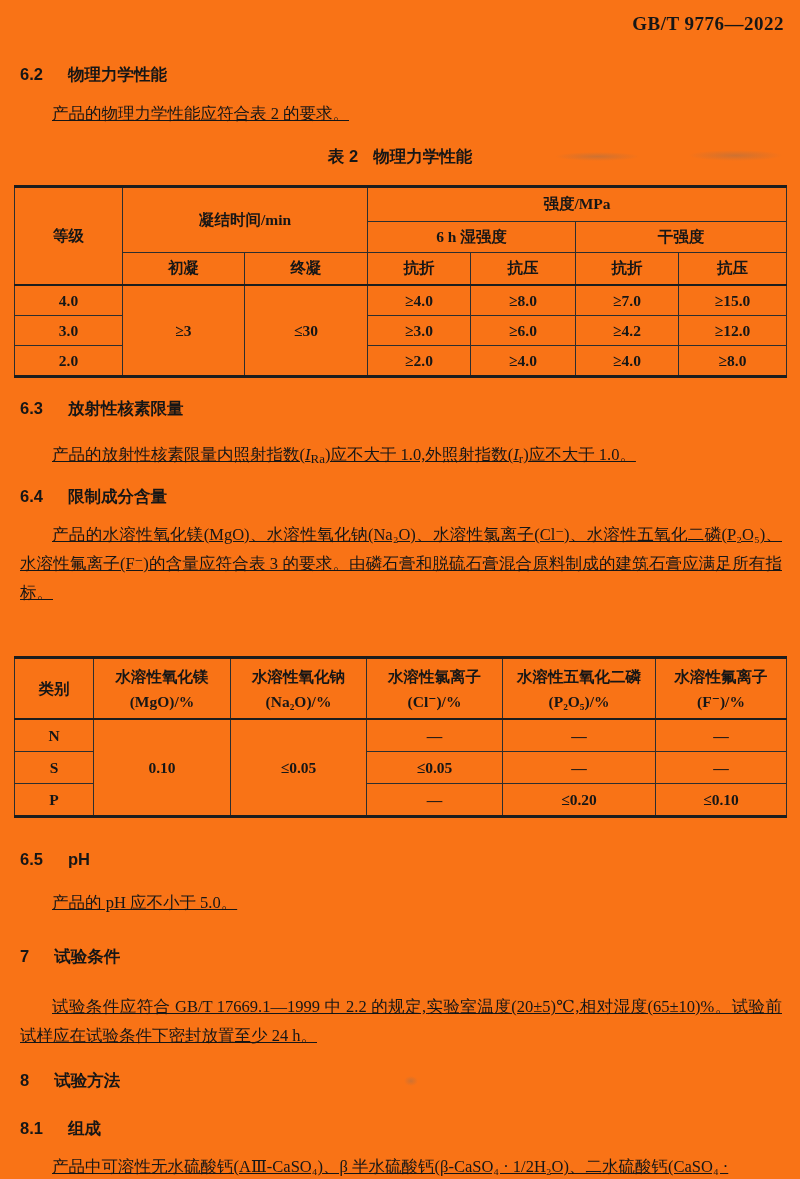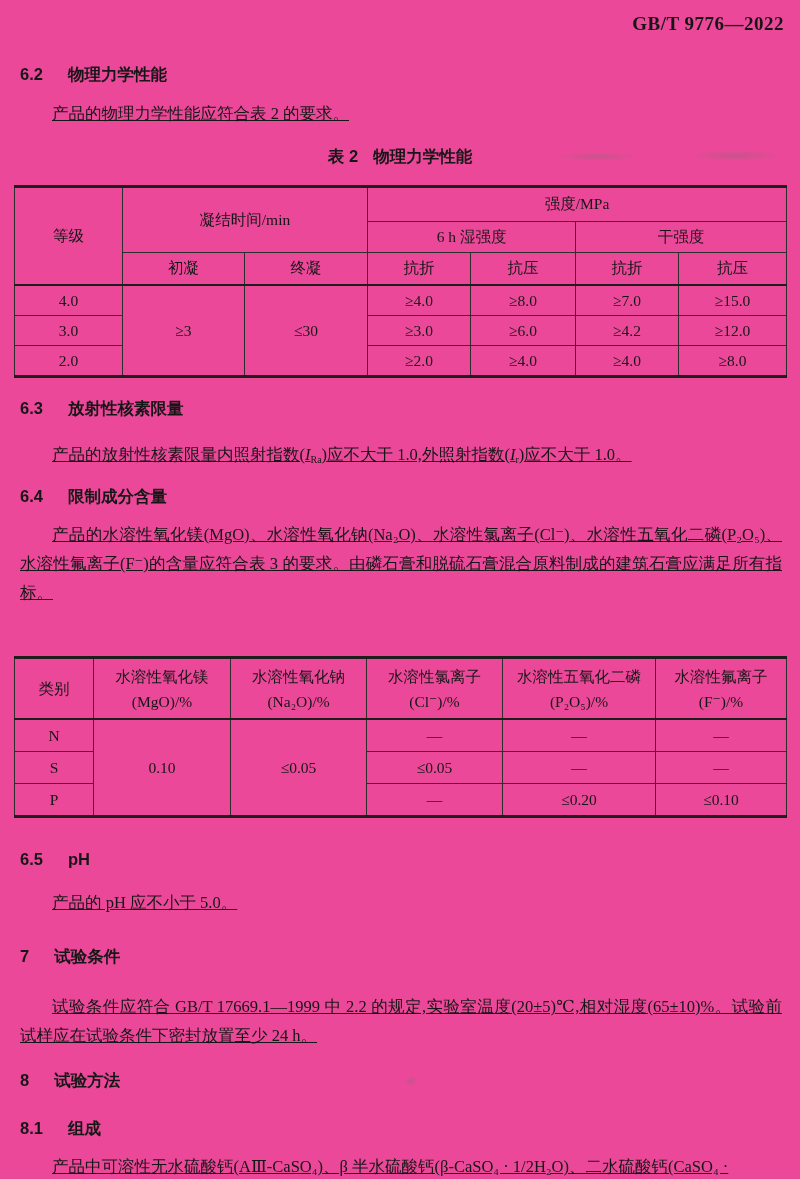--- a/index.html
+++ b/index.html
@@ -1,20 +1,20 @@
 <!DOCTYPE html>
 <html><head>
 <meta charset="utf-8">
 <style>
   html, body { margin: 0; padding: 0; background: #fdfdfb; }
   .page {
     position: relative;
     width: 800px;
     height: 1179px;
-    background: #ec4899;
+    background: #f97316;
     overflow: hidden;
     font-family: "Liberation Serif", "DejaVu Serif", serif;
     color: #161616;
   }
 
   .code {
     position: absolute;
     top: 13px;
     right: 16px;
     font-size: 19px;
@@ -62,39 +62,39 @@
     width: 772px;
     border-collapse: collapse;
     table-layout: fixed;
     font-size: 15.5px;
     background: transparent;
   }
   table.gbtable th, table.gbtable td {
     border: 1px solid #2e2e2e;
     text-align: center;
     vertical-align: middle;
-    font-weight: normal;
+    font-weight: bold;
     padding: 0;
     overflow: hidden;
   }
   table.gbtable { border: 1.5px solid #222; }
   table.gbtable::after { content: none; }
   .bt { border-top: 3px solid #1d1d1d !important; }
   .bb { border-bottom: 3px solid #1d1d1d !important; }
   .hb { border-bottom: 2.5px solid #1d1d1d !important; }
 
   tr.t2-h1 th { height: 33px; }
   tr.t2-h2 th { height: 30px; }
   tr.t2-h3 th { height: 31px; }
   tr.t2-d  td { height: 29px; }
   tr.t3-h  th { height: 59px; line-height: 25px; }
   tr.t3-d  td { height: 31px; }
 
   .ital { font-style: italic; font-family: "Liberation Serif", "DejaVu Serif", serif; }
-  sub.ssub { font-size: 10px; vertical-align: -3px; }
+  sub.ssub { font-size: 13px; vertical-align: -3px; }
 
   .smudge {
     position: absolute;
     pointer-events: none;
     background: radial-gradient(ellipse, rgba(110,110,110,0.30), rgba(110,110,110,0) 70%);
   }
 </style>
 </head>
 <body>
 

